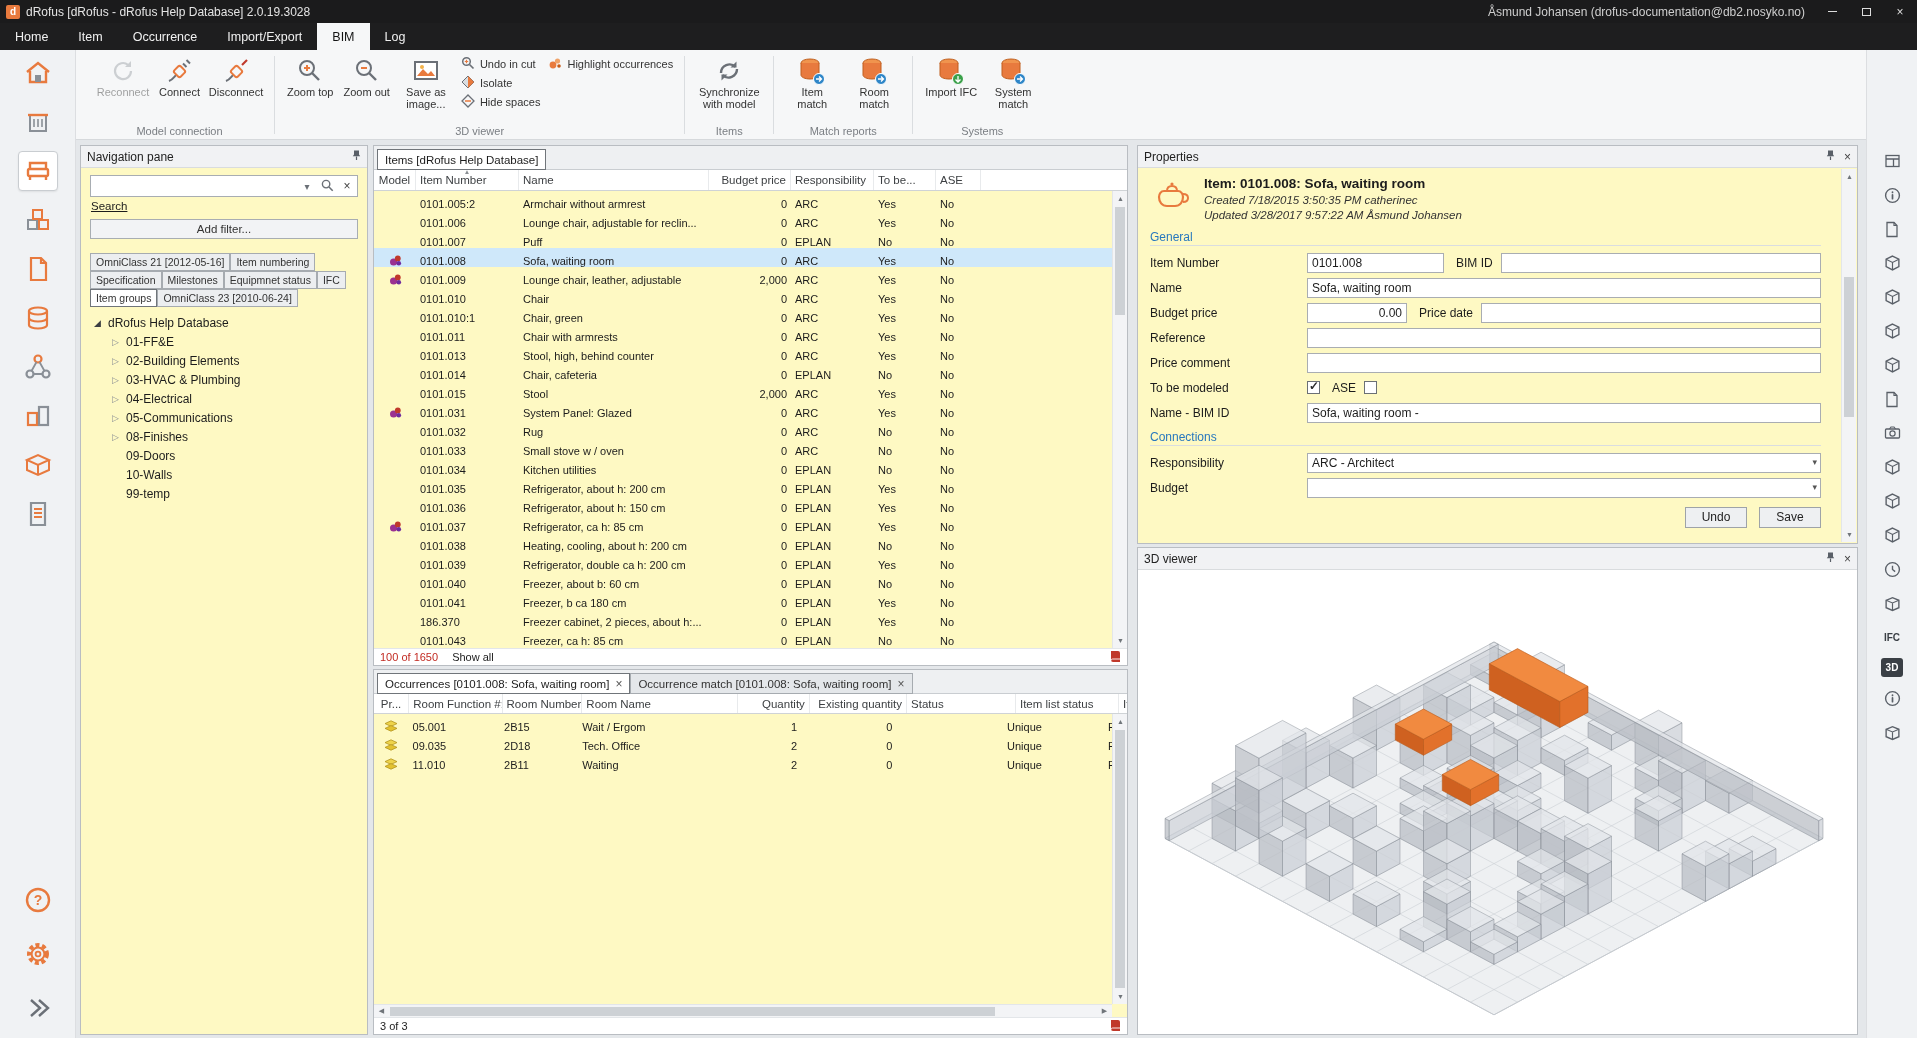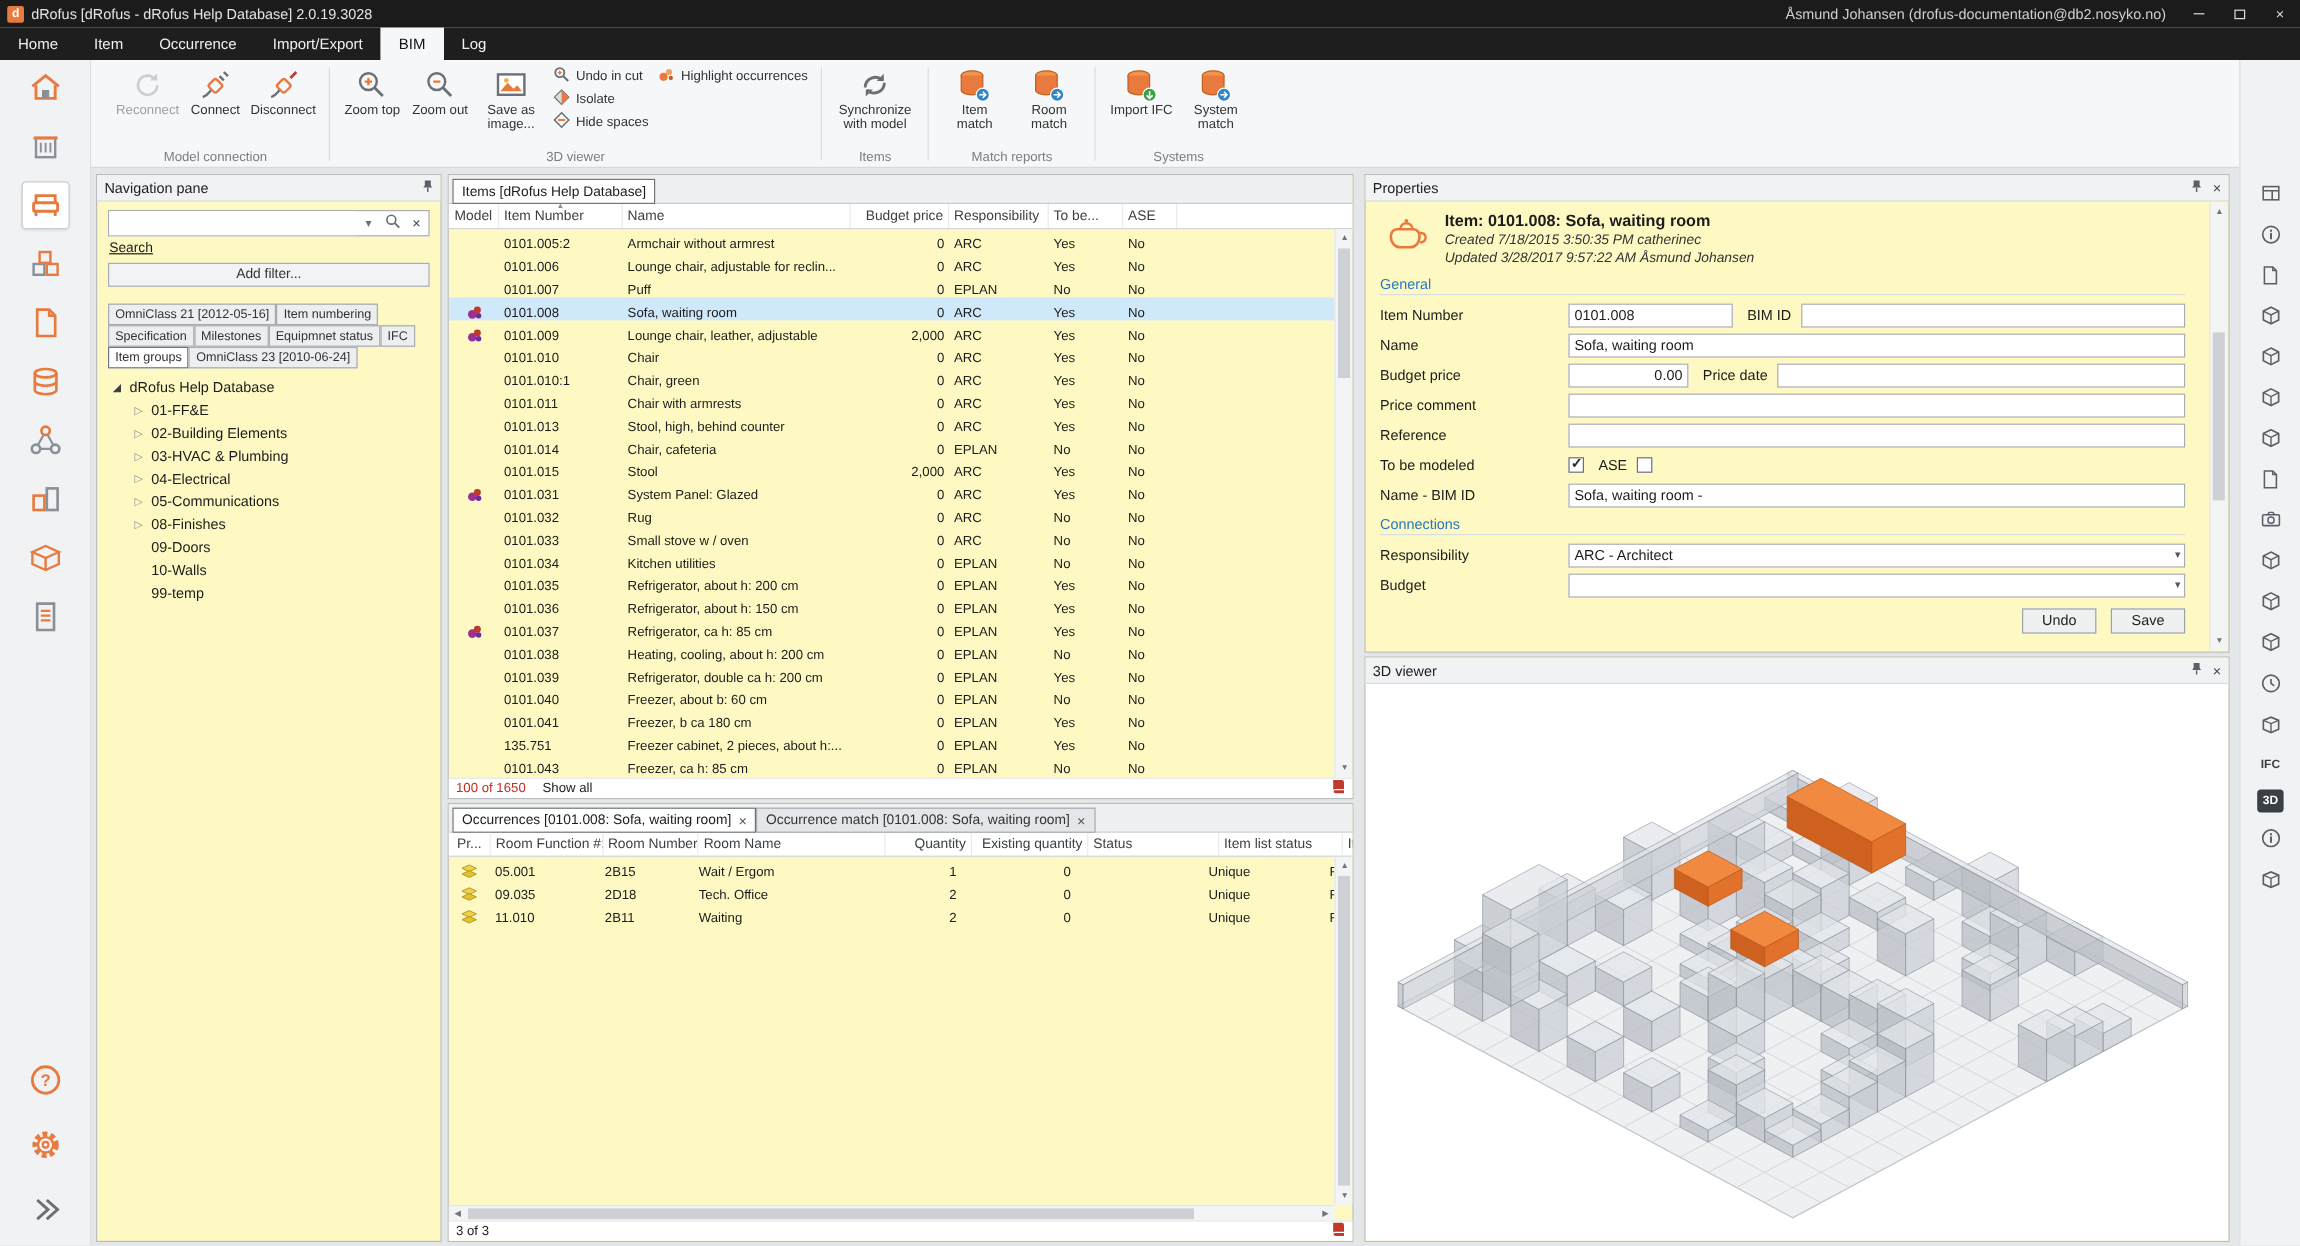--- a/index.html
+++ b/index.html
@@ -758,21 +758,21 @@
           <div class="cell ct-match"></div>
           <div class="cell ct-num">0101.041</div>
           <div class="cell ct-name">Freezer, b ca 180 cm</div>
           <div class="cell ct-price">0</div>
           <div class="cell ct-resp">EPLAN</div>
           <div class="cell ct-tobe">Yes</div>
           <div class="cell ct-ase">No</div>
         </div>
         <div class="trow">
           <div class="cell ct-match"></div>
-          <div class="cell ct-num">135.751</div>
+          <div class="cell ct-num">186.370</div>
           <div class="cell ct-name">Freezer cabinet, 2 pieces, about h:...</div>
           <div class="cell ct-price">0</div>
           <div class="cell ct-resp">EPLAN</div>
           <div class="cell ct-tobe">Yes</div>
           <div class="cell ct-ase">No</div>
         </div>
         <div class="trow">
           <div class="cell ct-match"></div>
           <div class="cell ct-num">0101.043</div>
           <div class="cell ct-name">Freezer, ca h: 85 cm</div>
@@ -928,25 +928,25 @@
         <div class="plabel">Name</div>
         <div class="pinput flex1">Sofa, waiting room</div>
       </div>
       <div class="prow">
         <div class="plabel">Budget price</div>
         <div class="pinput w106">0.00</div>
         <div class="plabel2">Price date</div>
         <div class="pinput flex1"></div>
       </div>
       <div class="prow">
+        <div class="plabel">Reference</div>
+        <div class="pinput flex1"></div>
+      </div>
+      <div class="prow">
         <div class="plabel">Price comment</div>
-        <div class="pinput flex1"></div>
-      </div>
-      <div class="prow">
-        <div class="plabel">Reference</div>
         <div class="pinput flex1"></div>
       </div>
       <div class="prow">
         <div class="plabel">To be modeled</div>
         <div class="checkbox checked"></div>
         <div class="plabel2">ASE</div>
         <div class="checkbox"></div>
       </div>
       <div class="prow">
         <div class="plabel">Name - BIM ID</div>

